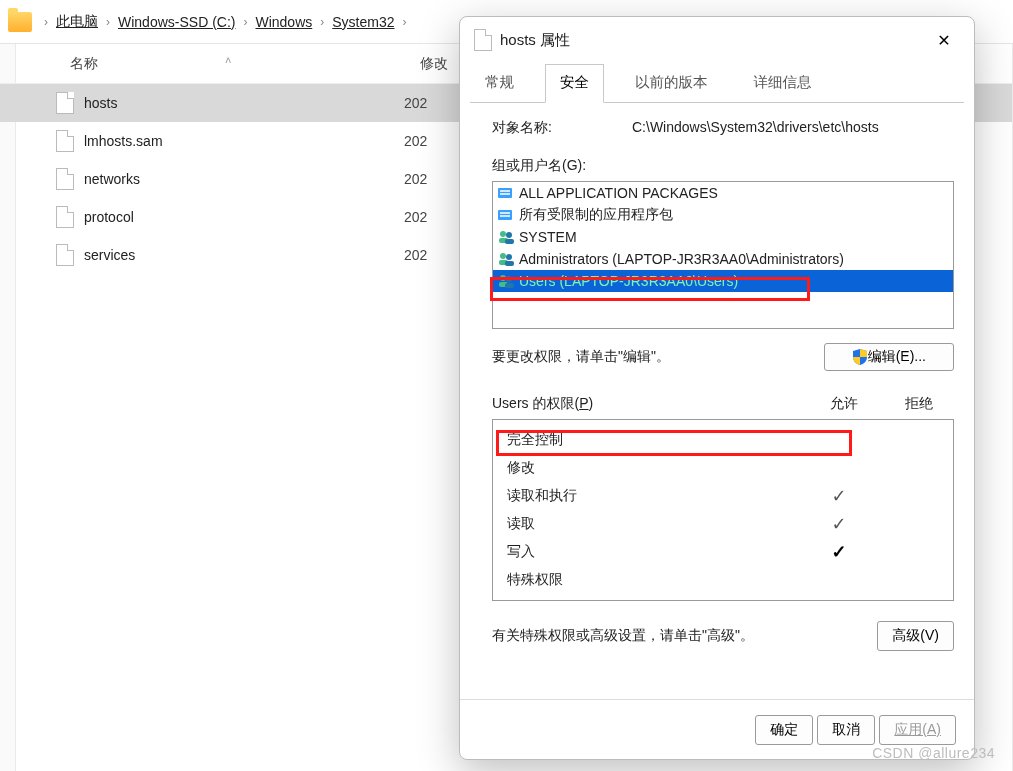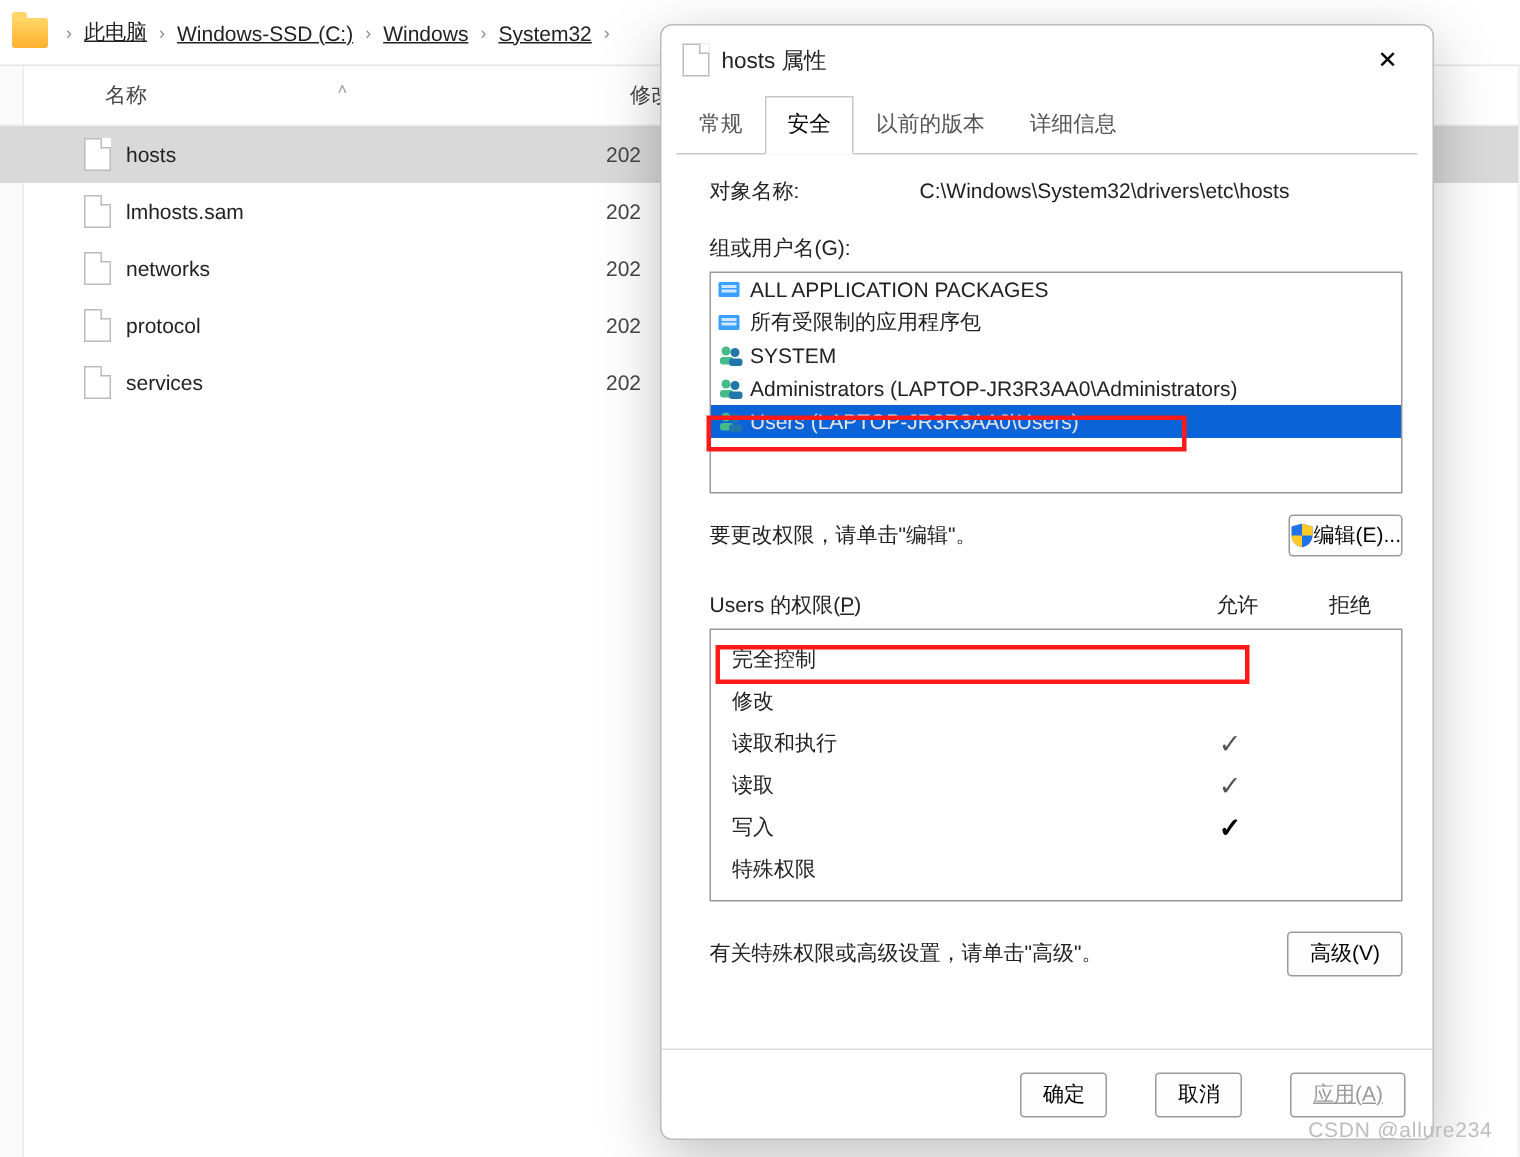--- a/index.html
+++ b/index.html
@@ -19,58 +19,58 @@
   .sort-ind{position:absolute; left:225px; top:10px; color:#999; font-size:11px;}
   .fl-row { height:38px; display:flex; align-items:center; padding-left:56px; position:relative;}
   .fl-row.selected{ background:#d9d9d9;}
   .file-glyph{ width:18px; height:22px; border:1px solid #bbb; background:#fff; margin-right:10px; position:relative;}
   .file-glyph::after{content:"";position:absolute;right:-1px;top:-1px;width:6px;height:6px;border-left:1px solid #bbb;border-bottom:1px solid #bbb;background:#fff;}
   .fl-row .fname{flex:0 0 270px;}
   .fl-row .fdate{position:absolute; left:404px; color:#444;text-align:right;}
   
   .leftbar{position:absolute;left:0;top:44px;width:16px;height:100%;border-right:1px solid #eaeaea;background:#fafafa;}
   
-  .dlg { position:absolute; left:440px; top:16px; width:516px; height:744px; background:#fff; border:1px solid #bcbcbc; box-shadow:0 12px 40px rgba(0,0,0,.25); border-radius:8px; display:flex; flex-direction:column;}
+  .dlg { position:absolute; left:459px; top:16px; width:516px; height:744px; background:#fff; border:1px solid #bcbcbc; box-shadow:0 12px 40px rgba(0,0,0,.25); border-radius:8px; display:flex; flex-direction:column;}
   .dlg-title{ height:46px; display:flex; align-items:center; padding:0 14px;}
   .dlg-title .file-glyph{margin-right:8px;}
   .dlg-title-text{font-size:15px;}
   .dlg-close{ margin-left:auto; width:32px; height:32px; display:flex; align-items:center; justify-content:center; font-size:16px; color:#000; border-radius:4px;}
-  .tabs{ display:flex; padding:0 10px; gap:0; font-size:14.5px; }
+  .tabs{ display:flex; padding:0 10px; gap:16px; font-size:14.5px; }
   .tab{ padding:8px 14px 10px; color:#555; border:1px solid transparent; position:relative; top:1px;}
   .tab.active{ border:1px solid #c8c8c8; border-bottom:1px solid #fff; background:#fff; color:#000;}
   .tab-strip-line{height:1px;background:#c8c8c8;margin:0 10px;}
   .dlg-body{ padding:16px 20px 0 20px; flex:1; position:relative;margin-left:12px;}
   .row-obj{display:flex; margin-bottom:20px;}
   .row-obj .lab{width:140px;}
   .field-lab{margin-bottom:6px;}
   .group-list{border:1px solid #9a9a9a; height:148px; overflow:hidden;}
   .grp-row{display:flex; align-items:center; height:22px; padding:0 4px; font-size:14px;}
-  .grp-row.selected{ background:#0a64d8; color:#e5e5e5;}
+  .grp-row.selected{ background:#0a64d8; color:#86efac;}
   .grp-icon{width:18px; height:16px; margin-right:4px; display:inline-flex;}
   .grp-icon svg{width:18px;height:16px;}
   .edit-row{display:flex; align-items:center; margin-top:14px;}
   .edit-row .hint{flex:1;}
   .btn{ border:1px solid #9a9a9a; background:#fdfdfd; padding:5px 14px; font-size:14px; border-radius:3px;}
-  .btn-edit{display:flex;align-items:center;gap:0; padding:4px 0;}
+  .btn-edit{display:flex;align-items:center;gap:0; padding:4px 27px;}
   .shield{width:16px;height:16px;}
   .perm-head{display:flex; margin-top:24px; align-items:end;}
   .perm-head .ph-label{flex:1;}
   .perm-head .ph-allow{width:80px;text-align:center;}
   .perm-head .ph-deny{width:70px;text-align:center;}
   .perm-box{border:1px solid #9a9a9a; margin-top:6px; padding:6px 0;}
   .perm-row{display:flex; align-items:center; height:28px; padding:0 14px;}
   .perm-row .pname{flex:1;}
   .perm-row .pallow{width:80px;text-align:center;color:#555;}
   .perm-row .pdeny{width:60px;text-align:center;color:#555;}
   .check{font-size:18px;}
   .check.strong{color:#000;font-weight:700;}
   .adv-row{display:flex; align-items:center; margin-top:20px;}
   .adv-row .hint{flex:1;}
   .red-box{position:absolute; border:3px solid #ff1a1a; pointer-events:none;}
-  .dlg-footer{height:60px; border-top:1px solid #ddd; display:flex; align-items:center; justify-content:flex-end; gap:32px; padding:0 18px;}
+  .dlg-footer{height:60px; border-top:1px solid #ddd; display:flex; align-items:center; justify-content:flex-end; gap:4px; padding:0 18px;}
   .btn.disabled{color:#9a9a9a;text-decoration:underline;}
   .watermark{position:absolute; right:18px; bottom:10px; color:#bdbdbd; font-size:14px; letter-spacing:.5px;}
   u{text-decoration:underline;}
 </style>
 </head>
 <body>
 
 <div class="layer-bg">
 
   <div class="breadcrumb">

